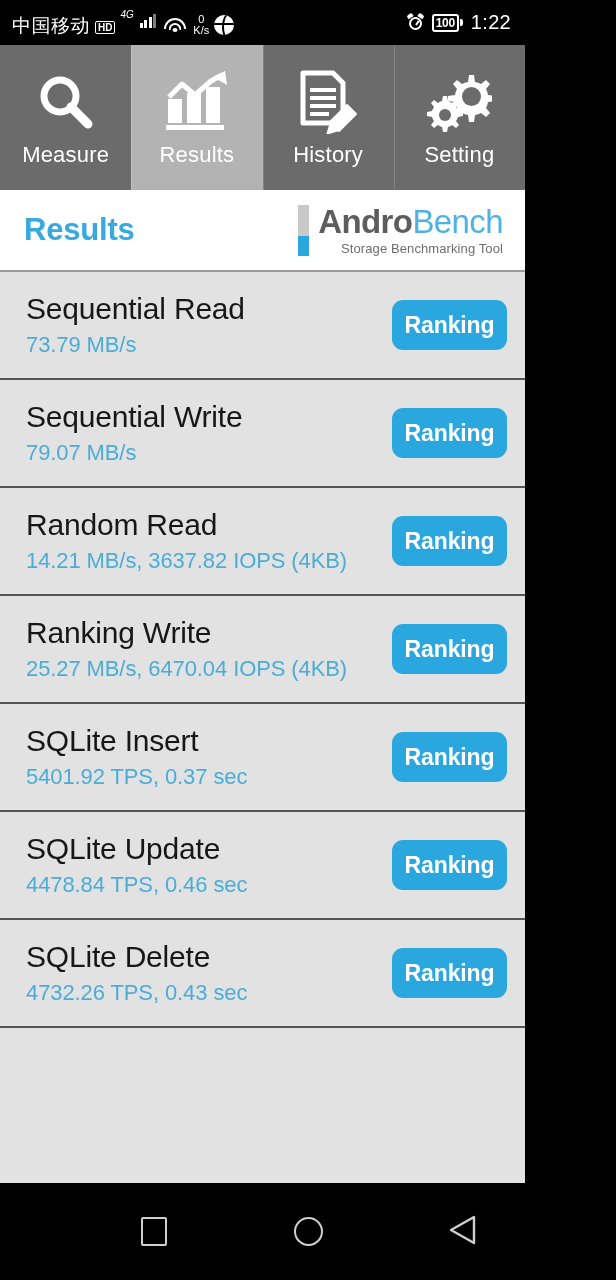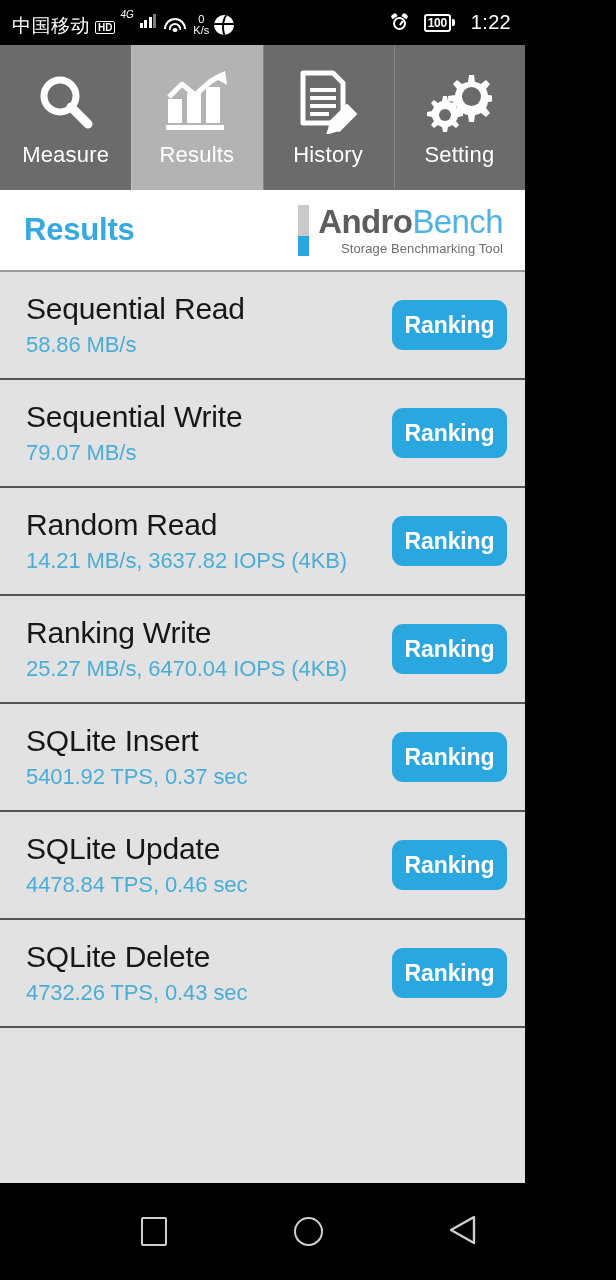--- a/index.html
+++ b/index.html
@@ -11,21 +11,21 @@
   }
   .phone { position:relative; width:525px; height:1280px; background:#e2e2e2; }
 
   
   .statusbar{
     height:45px; background:#000; color:#fff;
     display:flex; align-items:center; justify-content:space-between;
     padding:0 14px 0 12px;
   }
   .sb-left{ display:flex; align-items:flex-end; gap:5px; }
-  .sb-right{ display:flex; align-items:center; gap:16px; }
+  .sb-right{ display:flex; align-items:center; gap:8px; }
   .carrier{ font-size:19px; letter-spacing:.5px; line-height:1; padding-bottom:1px;}
   .hd-badge{
     font-size:10px; font-weight:bold; border:1.6px solid #fff; border-radius:2px;
     padding:0 2px; line-height:11px; margin-bottom:2px; letter-spacing:0;
   }
   .net-wrap{ display:flex; align-items:flex-end; gap:6px; margin-bottom:8px;font-style:italic;}
   .net-g{ font-size:10px; line-height:10px; margin-bottom:8px; }
   .bars{ display:flex; align-items:flex-end; gap:1.5px; height:15px; }
   .bars i{ display:block; width:3px; background:#fff; }
   .bars i:nth-child(1){height:5px}
@@ -226,21 +226,21 @@
         <div class="logo-sub">Storage Benchmarking Tool</div>
       </div>
     </div>
   </div>
 
   <div class="list">
 
     <div class="row">
       <div class="row-text">
         <div class="row-title">Sequential Read</div>
-        <div class="row-value">58.86 MB/s</div>
+        <div class="row-value">73.79 MB/s</div>
       </div>
       <button class="rank-btn">Ranking</button>
     </div>
 
     <div class="row">
       <div class="row-text">
         <div class="row-title">Sequential Write</div>
         <div class="row-value">79.07 MB/s</div>
       </div>
       <button class="rank-btn">Ranking</button>

